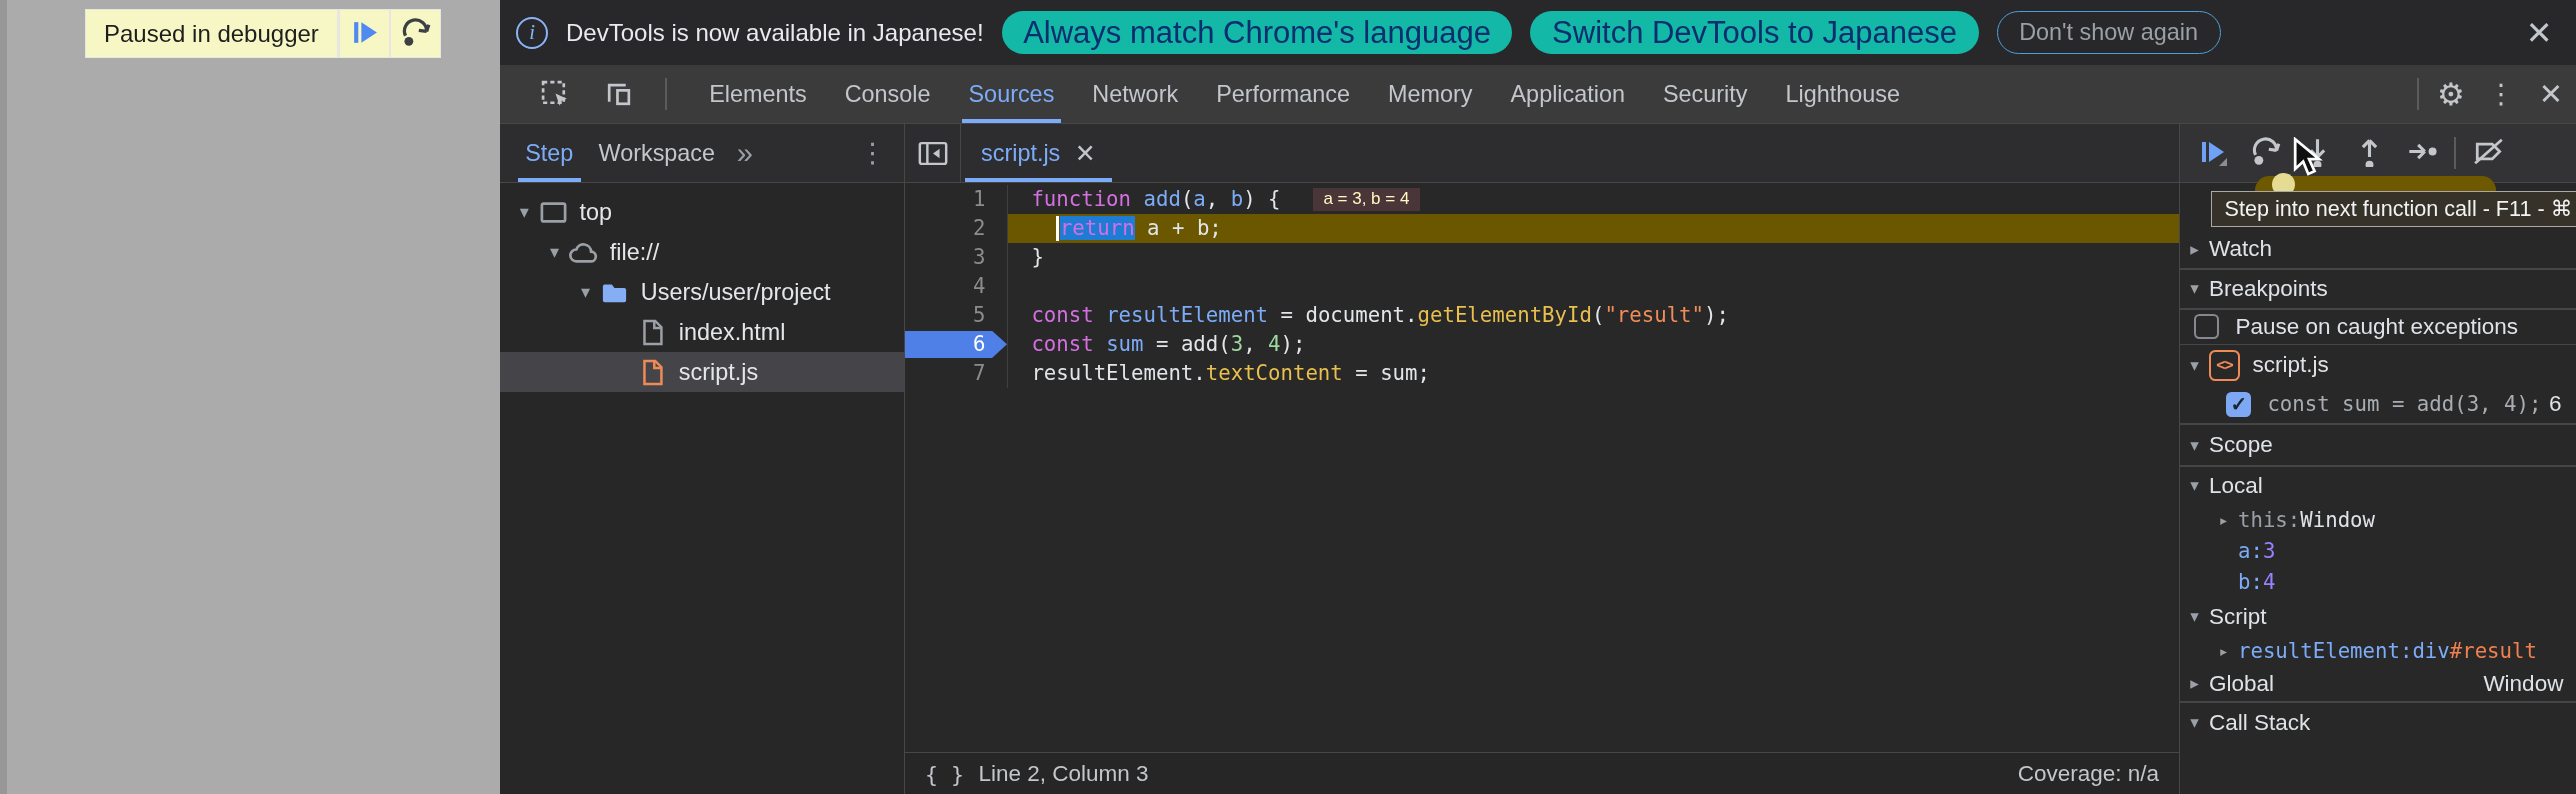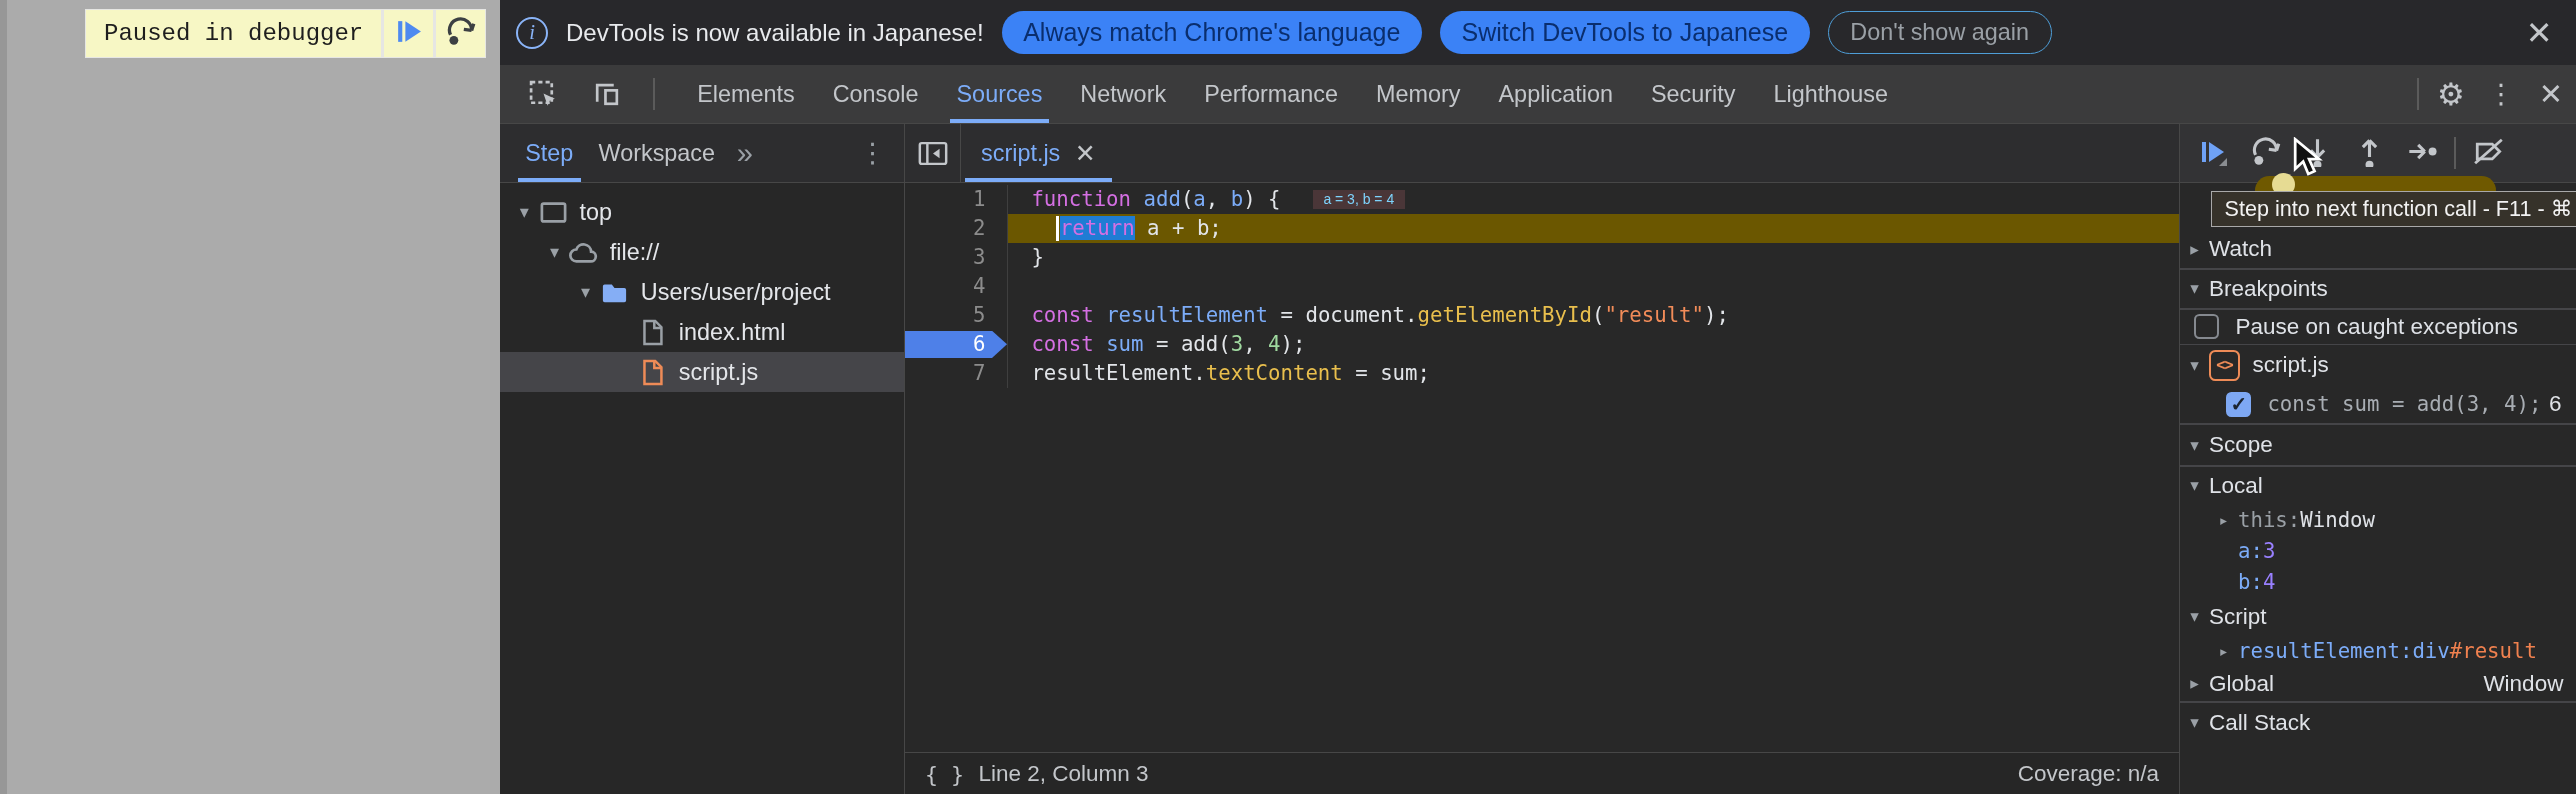--- a/index.html
+++ b/index.html
@@ -3,43 +3,43 @@
 <meta charset="utf-8">
 <style>
   * { margin:0; padding:0; box-sizing:border-box; }
   body { background:#555; }
   .screen{ position:relative; width:2576px; height:795px; overflow:hidden;
            background:#ABABAB; font-family:"Liberation Sans",sans-serif; }
   .page-edge{ position:absolute; left:0; top:0; bottom:0; width:7.2px; background:#979797; }
 
   
   .paused-banner{ position:absolute; left:85px; top:9px; height:49px; display:flex;
-                  background:#E6E6E3; border:1.8px solid #E6E6E3; gap:2.7px;font-family:Liberation Mono, monospace; }
+                  background:#E6E6E3; border:1.8px solid #E6E6E3; gap:2.7px; }
   .pb-cell{ background:#F7F7C5; display:flex; align-items:center; justify-content:center; }
   .pb-label{ padding:0 18px; font-size:24px; color:#1E1E1E; }
   .pb-btn{ width:49px; }
 
   
   .devtools{ position:absolute; left:500px; top:0; width:2076px; height:795px;
              background:#282828; display:flex; flex-direction:column; color:#C9CCD1; }
 
   .notif{ height:65px; background:#28282B; display:flex; align-items:center;
           padding:0 23.4px 0 16px; gap:18px; flex:none; }
   .info-icon{ width:32px; height:32px; border:2.7px solid #8AB4F8; border-radius:50%;
               color:#8AB4F8; display:flex; align-items:center; justify-content:center;
               font-size:20.7px; font-family:"Liberation Serif",serif; font-style:italic; flex:none;}
   .notif-msg{ color:#E8EAED; font-size:24px; }
-  .pill{ height:43px; border-radius:21.6px; background:#3b82f6; color:#0A2E6E; font-size:25px;
+  .pill{ height:43px; border-radius:21.6px; background:#14b8a6; color:#0A2E6E; font-size:31px;
          font-weight:500; display:flex; align-items:center; padding:0 21.6px; cursor:default; }
   .ghost{ height:43px; border-radius:21.6px; border:1.8px solid #4E9ED8; background:transparent;
           color:#9AA0A6; font-size:23.4px; display:flex; align-items:center; padding:0 21.6px; }
   .notif-close{ margin-left:auto; color:#C3C6CA; font-size:32px; line-height:1; }
 
   .tabbar{ height:59px; background:#3B3B3C; border-bottom:1.8px solid #474747;
-           display:flex; align-items:center; padding-left:20px; flex:none;gap:16px; }
+           display:flex; align-items:center; padding-left:32px; flex:none;gap:16px; }
   .tb-icon{ width:47px; height:100%; display:flex; align-items:center; justify-content:center; }
   .v-sep{ width:1.8px; height:32px; background:#5B5B5B; margin:0 7.2px; flex:none; }
   .tab{ height:100%; display:flex; align-items:center; gap:9px; padding:0 19px;
         color:#C3C6CA; font-size:23.4px; position:relative; white-space:nowrap; }
   .tab.active{ color:#7CACF8; }
   .tab.active::after{ content:""; position:absolute; left:12.6px; right:12.6px; bottom:0;
                       height:4.5px; background:#7CACF8; }
   .tabbar-right{ margin-left:auto; display:flex; align-items:center; height:100%; }
   .glyph-btn{ width:50px; height:100%; display:flex; align-items:center; justify-content:center;
               color:#C3C6CA; font-size:31px; }
@@ -86,22 +86,22 @@
               clip-path:polygon(0 0, 87px 0, 102px 50%, 87px 100%, 0 100%); }
   .gut.bp{ color:#FFFFFF; }
   .codetxt{ flex:1; display:flex; align-items:center; padding-left:23.4px; white-space:pre;
             color:#E2E5E9; }
   .cline.exec .codetxt{ background:#6B5700; }
   .tok.kw{ color:#D46FE2; } .tok.def{ color:#7CACF8; } .tok.prop{ color:#E9BF4D; }
   .tok.str{ color:#F28C59; } .tok.num{ color:#9FD89F; } .tok.pl{ color:#E2E5E9; }
   .tok.sel{ background:#1F7CD4; }
   .caret-bar{ display:inline-block; width:2.7px; height:25px; background:#FFFFFF;
               vertical-align:middle; margin-right:0.9px; }
-  .badge{ font-family:"Liberation Sans",sans-serif; font-size:14px; background:#4A3638;
-          color:#7dd3fc; padding:1.8px 10.8px; margin-left:32px; white-space:pre; }
+  .badge{ font-family:"Liberation Sans",sans-serif; font-size:17px; background:#4A3638;
+          color:#fef9c3; padding:1.8px 10.8px; margin-left:32px; white-space:pre; }
   .ed-status{ height:43px; flex:none; border-top:1.8px solid #474747; background:#262626;
               display:flex; align-items:center; padding:0 20px; gap:14.4px;
               color:#C3C6CA; font-size:22.5px; }
   .braces{ font-family:"DejaVu Sans Mono",monospace; font-size:21.6px; }
   .status-right{ margin-left:auto; }
 
   
   .rightbar{ width:397px; flex:none; border-left:1.8px solid #474747; background:#282828;
              display:flex; flex-direction:column; position:relative; }
   .dbg-toolbar{ height:59px; flex:none; background:#333335; border-bottom:1.8px solid #474747;

